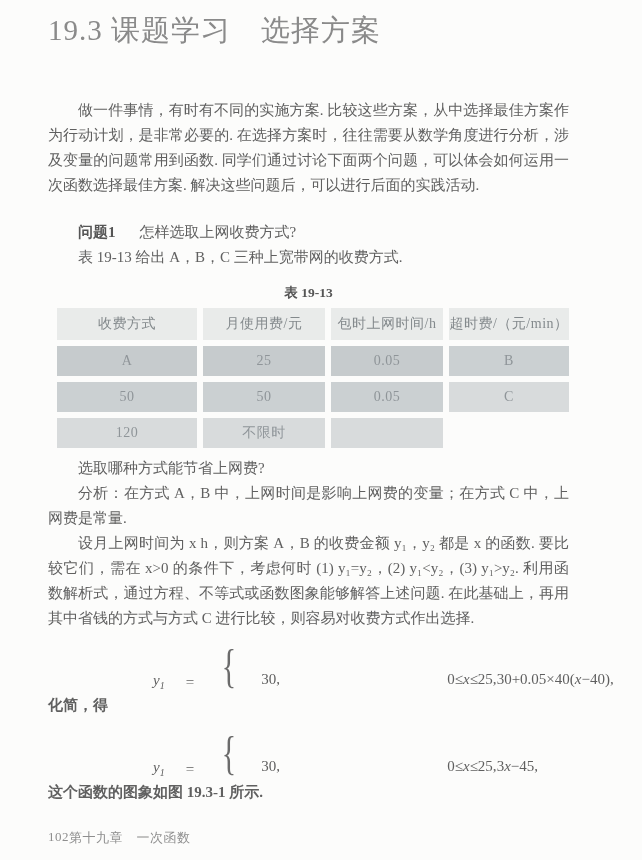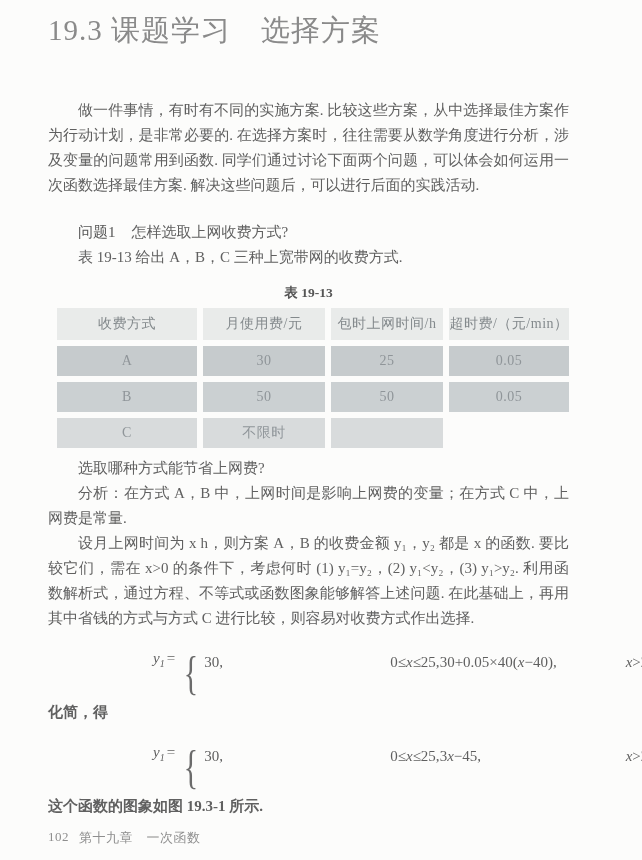--- a/index.html
+++ b/index.html
@@ -26,21 +26,21 @@
     margin:0;
     font-size:15px;
     line-height:25px;
     text-align:justify;
     text-indent:2em;
   }
   .no-indent { text-indent:0;font-weight:bold; }
   .intro { margin-top:50px; }
 
   .problem-line { margin-top:22px; }
-  .problem-label { font-weight:normal; color:#555; margin-right:16px; }
+  .problem-label { font-weight:bold; color:#555; margin-right:24px; }
 
   .caption {
     margin-top:14px;
     text-align:center;
     font-weight:bold;
     font-size:13.5px;
     color:#555;
     line-height:18px;
   }
 
@@ -60,24 +60,25 @@
   }
   .cell.head { height:32px; background:#e9ebea; color:#83898c; }
   .cell.ra { background:#c6cbcd; }
   .cell.rb { background:#cbd0d2; }
   .cell.rc { background:#d8dbdc; }
 
   .q2 { margin-top:8px; }
 
   .formula {
     display:flex;
-    align-items:flex-start;
-    margin:19px 0 2px 105px;
+    align-items:flex-end;
+    margin:12px 0 2px 105px;
     font-size:15px;
     color:#5f5f5f;
+    gap:19px;
   }
   .f-var { font-style:italic; }
   .f-lhs sub { font-size:10px; font-style:italic; }
   .f-eq { margin:0 5px 0 2px; }
   .f-brace {
     font-size:46px;
     line-height:48px;
     font-weight:400;
     color:#6b6b6b;
     transform:scaleX(0.65);
@@ -88,21 +89,20 @@
   .f-row { display:flex; line-height:24px; }
   .f-expr { width:186px; }
   .mvar { font-style:italic; }
 
   .footer {
     position:absolute;
     left:48px; bottom:13px;
     font-size:13px;
     color:#8e8e8e;
     display:flex;
-    gap:10px;
     letter-spacing:0.5px;
   }
 </style>
 </head>
 <body>
 
 <div class="page">
   <div class="content">
 
     <h1 class="title">19.3 课题学习　选择方案</h1>
@@ -115,30 +115,30 @@
 
     <div class="caption">表 19-13</div>
 
     <div class="ptable">
       <div class="cell head">收费方式</div>
       <div class="cell head">月使用费/元</div>
       <div class="cell head">包时上网时间/h</div>
       <div class="cell head">超时费/（元/min）</div>
 
       <div class="cell ra">A</div>
-      <div class="cell ra">30</div>
       <div class="cell ra">25</div>
       <div class="cell ra">0.05</div>
 
       <div class="cell rb">B</div>
       <div class="cell rb">50</div>
       <div class="cell rb">50</div>
       <div class="cell rb">0.05</div>
 
       <div class="cell rc">C</div>
+      <div class="cell rc">120</div>
       <div class="cell rc">不限时</div>
       <div class="cell rc"></div>
     </div>
 
     <p class="para q2">选取哪种方式能节省上网费?</p>
 
     <p class="para">分析：在方式 A，B 中，上网时间是影响上网费的变量；在方式 C 中，上网费是常量.</p>
     <p class="para">设月上网时间为 x h，则方案 A，B 的收费金额 y₁，y₂ 都是 x 的函数. 要比较它们，需在 x&gt;0 的条件下，考虑何时 (1) y₁=y₂，(2) y₁&lt;y₂，(3) y₁&gt;y₂. 利用函数解析式，通过方程、不等式或函数图象能够解答上述问题. 在此基础上，再用其中省钱的方式与方式 C 进行比较，则容易对收费方式作出选择.</p>
 
     <div class="formula">

